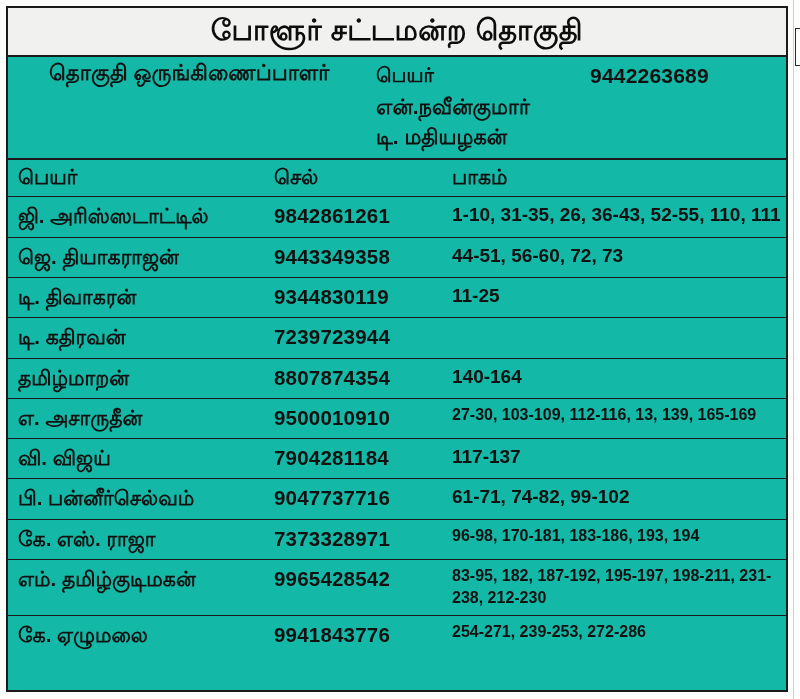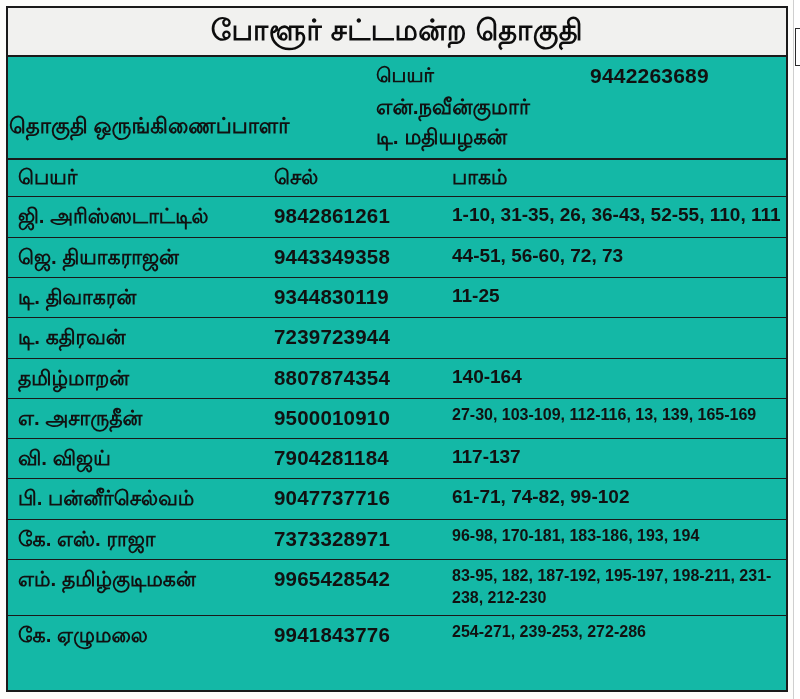--- a/index.html
+++ b/index.html
@@ -74,23 +74,24 @@
     border-bottom: 2px solid #1a1a1a;
     padding: 4px 0 6px 0;
   }
   .coord-grid {
     display: grid;
     grid-template-columns: 368px 214px auto;
     align-items: start;
   }
   .coord-label-cell {
     display: flex;
-    align-items: flex-end;
+    align-items: flex-start;
     padding-left: 1px;
     min-height: 78px;
+    margin-left: 40px;
   }
   .coord-label {
     font-size: 21.5px;
     font-weight: bold;
     line-height: 1.2;
   }
   .coord-head {
     font-size: 20px;
     font-weight: bold;
     padding: 2px 0 5px 0;

